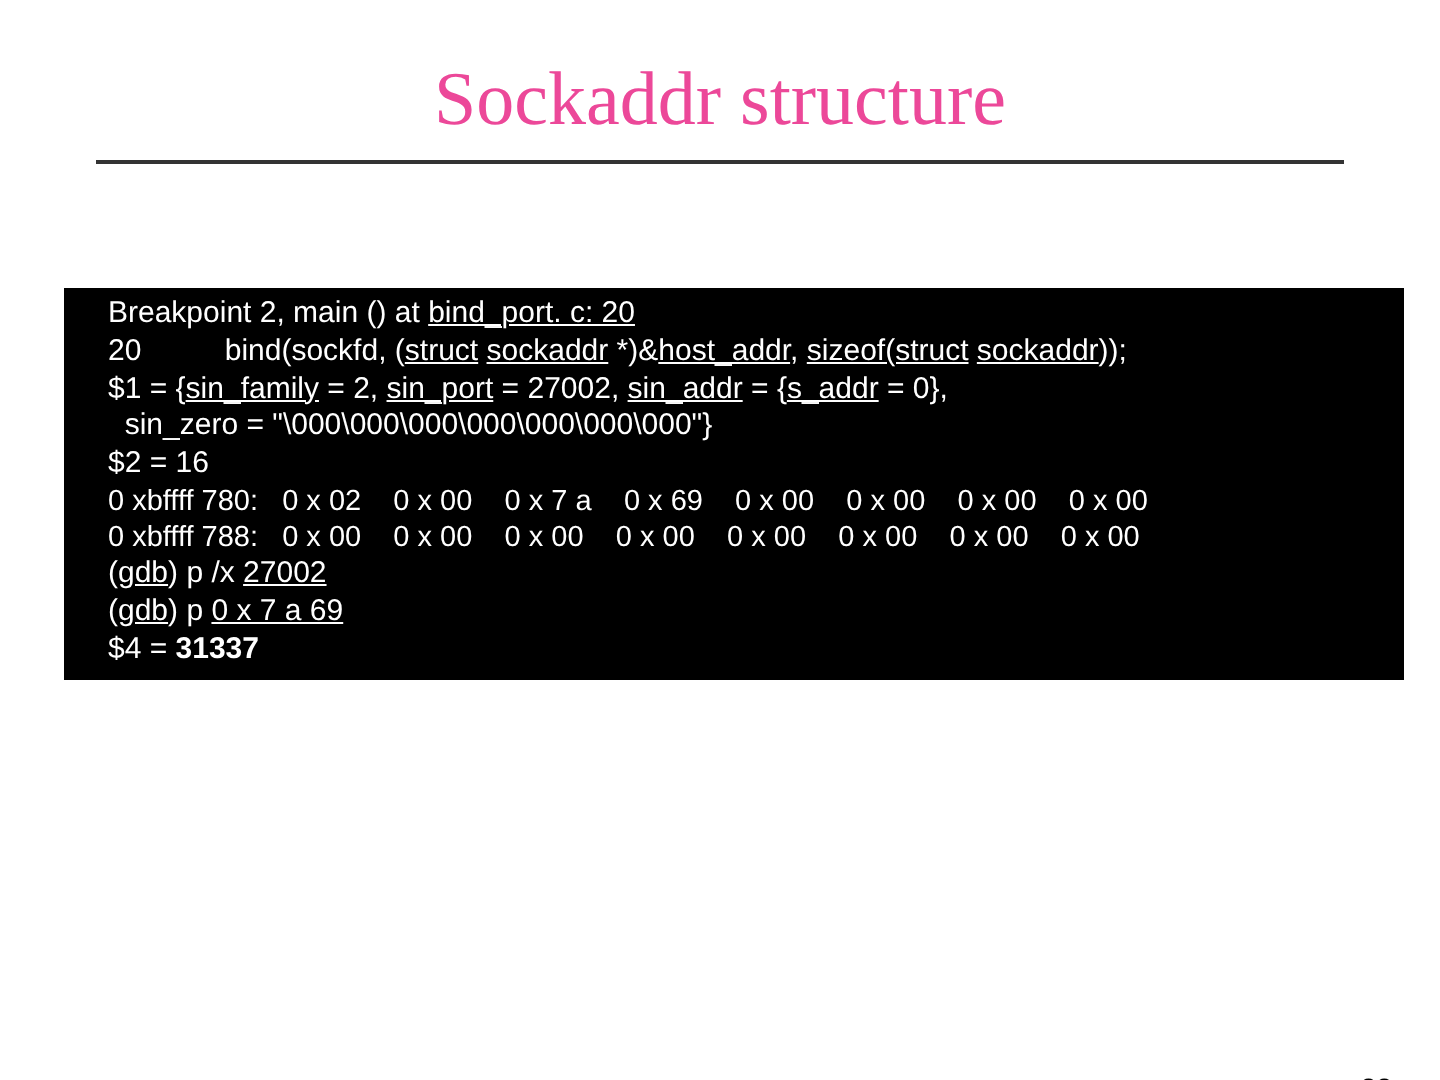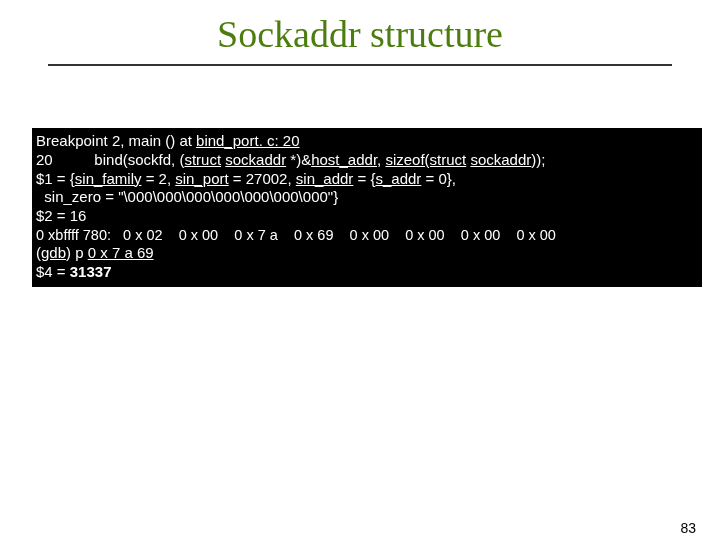--- a/index.html
+++ b/index.html
@@ -13,35 +13,35 @@
   }
   .slide {
     position: relative;
     width: 720px;
     height: 540px;
     box-sizing: border-box;
   }
   .title {
     text-align: center;
     font-size: 38px;
-    color: #4d7c0f;
-    margin-top: 12px;
+    color: #ec4899;
+    margin-top: 28px;
     margin-bottom: 8px;
     font-weight: normal;
   }
   .rule {
     border: none;
     border-top: 2px solid #333;
     margin: 0 48px 0 48px;
   }
   .terminal {
     background: #000;
     color: #fff;
     margin: 62px 18px 0 32px;
-    padding: 4px 6px 6px 4px;
+    padding: 4px 6px 6px 22px;
     font-family: Arial, Helvetica, sans-serif;
     font-size: 15px;
     line-height: 1.25;
     box-sizing: border-box;
   }
   .terminal .line { white-space: nowrap; }
   .u { text-decoration: underline; }
   .b { font-weight: bold; }
   .memdump { font-size: 14.5px; }
   .pagenum {
@@ -60,18 +60,20 @@
   <div class="title">Sockaddr structure</div>
   <hr class="rule">
 
   <div class="terminal">
     <div class="line"><span>Breakpoint 2, main () at </span><span class="u">bind_port. c: 20</span></div>
     <div class="line"><span>20&nbsp;&nbsp;&nbsp;&nbsp;&nbsp;&nbsp;&nbsp;&nbsp;&nbsp; bind(sockfd, (</span><span class="u">struct</span><span> </span><span class="u">sockaddr</span><span> *)&amp;</span><span class="u">host_addr</span><span>, </span><span class="u">sizeof(struct</span><span> </span><span class="u">sockaddr</span><span>));</span></div>
     <div class="line"><span>$1 = {</span><span class="u">sin_family</span><span> = 2, </span><span class="u">sin_port</span><span> = 27002, </span><span class="u">sin_addr</span><span> = {</span><span class="u">s_addr</span><span> = 0},</span></div>
     <div class="line"><span>&nbsp;&nbsp;sin_zero = "\000\000\000\000\000\000\000"}</span></div>
     <div class="line"><span>$2 = 16</span></div>
     <div class="line memdump"><span>0 xbffff 780:&nbsp;&nbsp; 0 x 02&nbsp;&nbsp;&nbsp; 0 x 00&nbsp;&nbsp;&nbsp; 0 x 7 a&nbsp;&nbsp;&nbsp; 0 x 69&nbsp;&nbsp;&nbsp; 0 x 00&nbsp;&nbsp;&nbsp; 0 x 00&nbsp;&nbsp;&nbsp; 0 x 00&nbsp;&nbsp;&nbsp; 0 x 00</span></div>
+    <div class="line memdump"><span>0 xbffff 788:&nbsp;&nbsp; 0 x 00&nbsp;&nbsp;&nbsp; 0 x 00&nbsp;&nbsp;&nbsp; 0 x 00&nbsp;&nbsp;&nbsp; 0 x 00&nbsp;&nbsp;&nbsp; 0 x 00&nbsp;&nbsp;&nbsp; 0 x 00&nbsp;&nbsp;&nbsp; 0 x 00&nbsp;&nbsp;&nbsp; 0 x 00</span></div>
+    <div class="line"><span>(</span><span class="u">gdb</span><span>) p /x </span><span class="u">27002</span></div>
     <div class="line"><span>(</span><span class="u">gdb</span><span>) p </span><span class="u">0 x 7 a 69</span></div>
     <div class="line"><span>$4 = </span><span class="b">31337</span></div>
   </div>
 
   <div class="pagenum">83</div>
 </div>
 
 </body></html>

